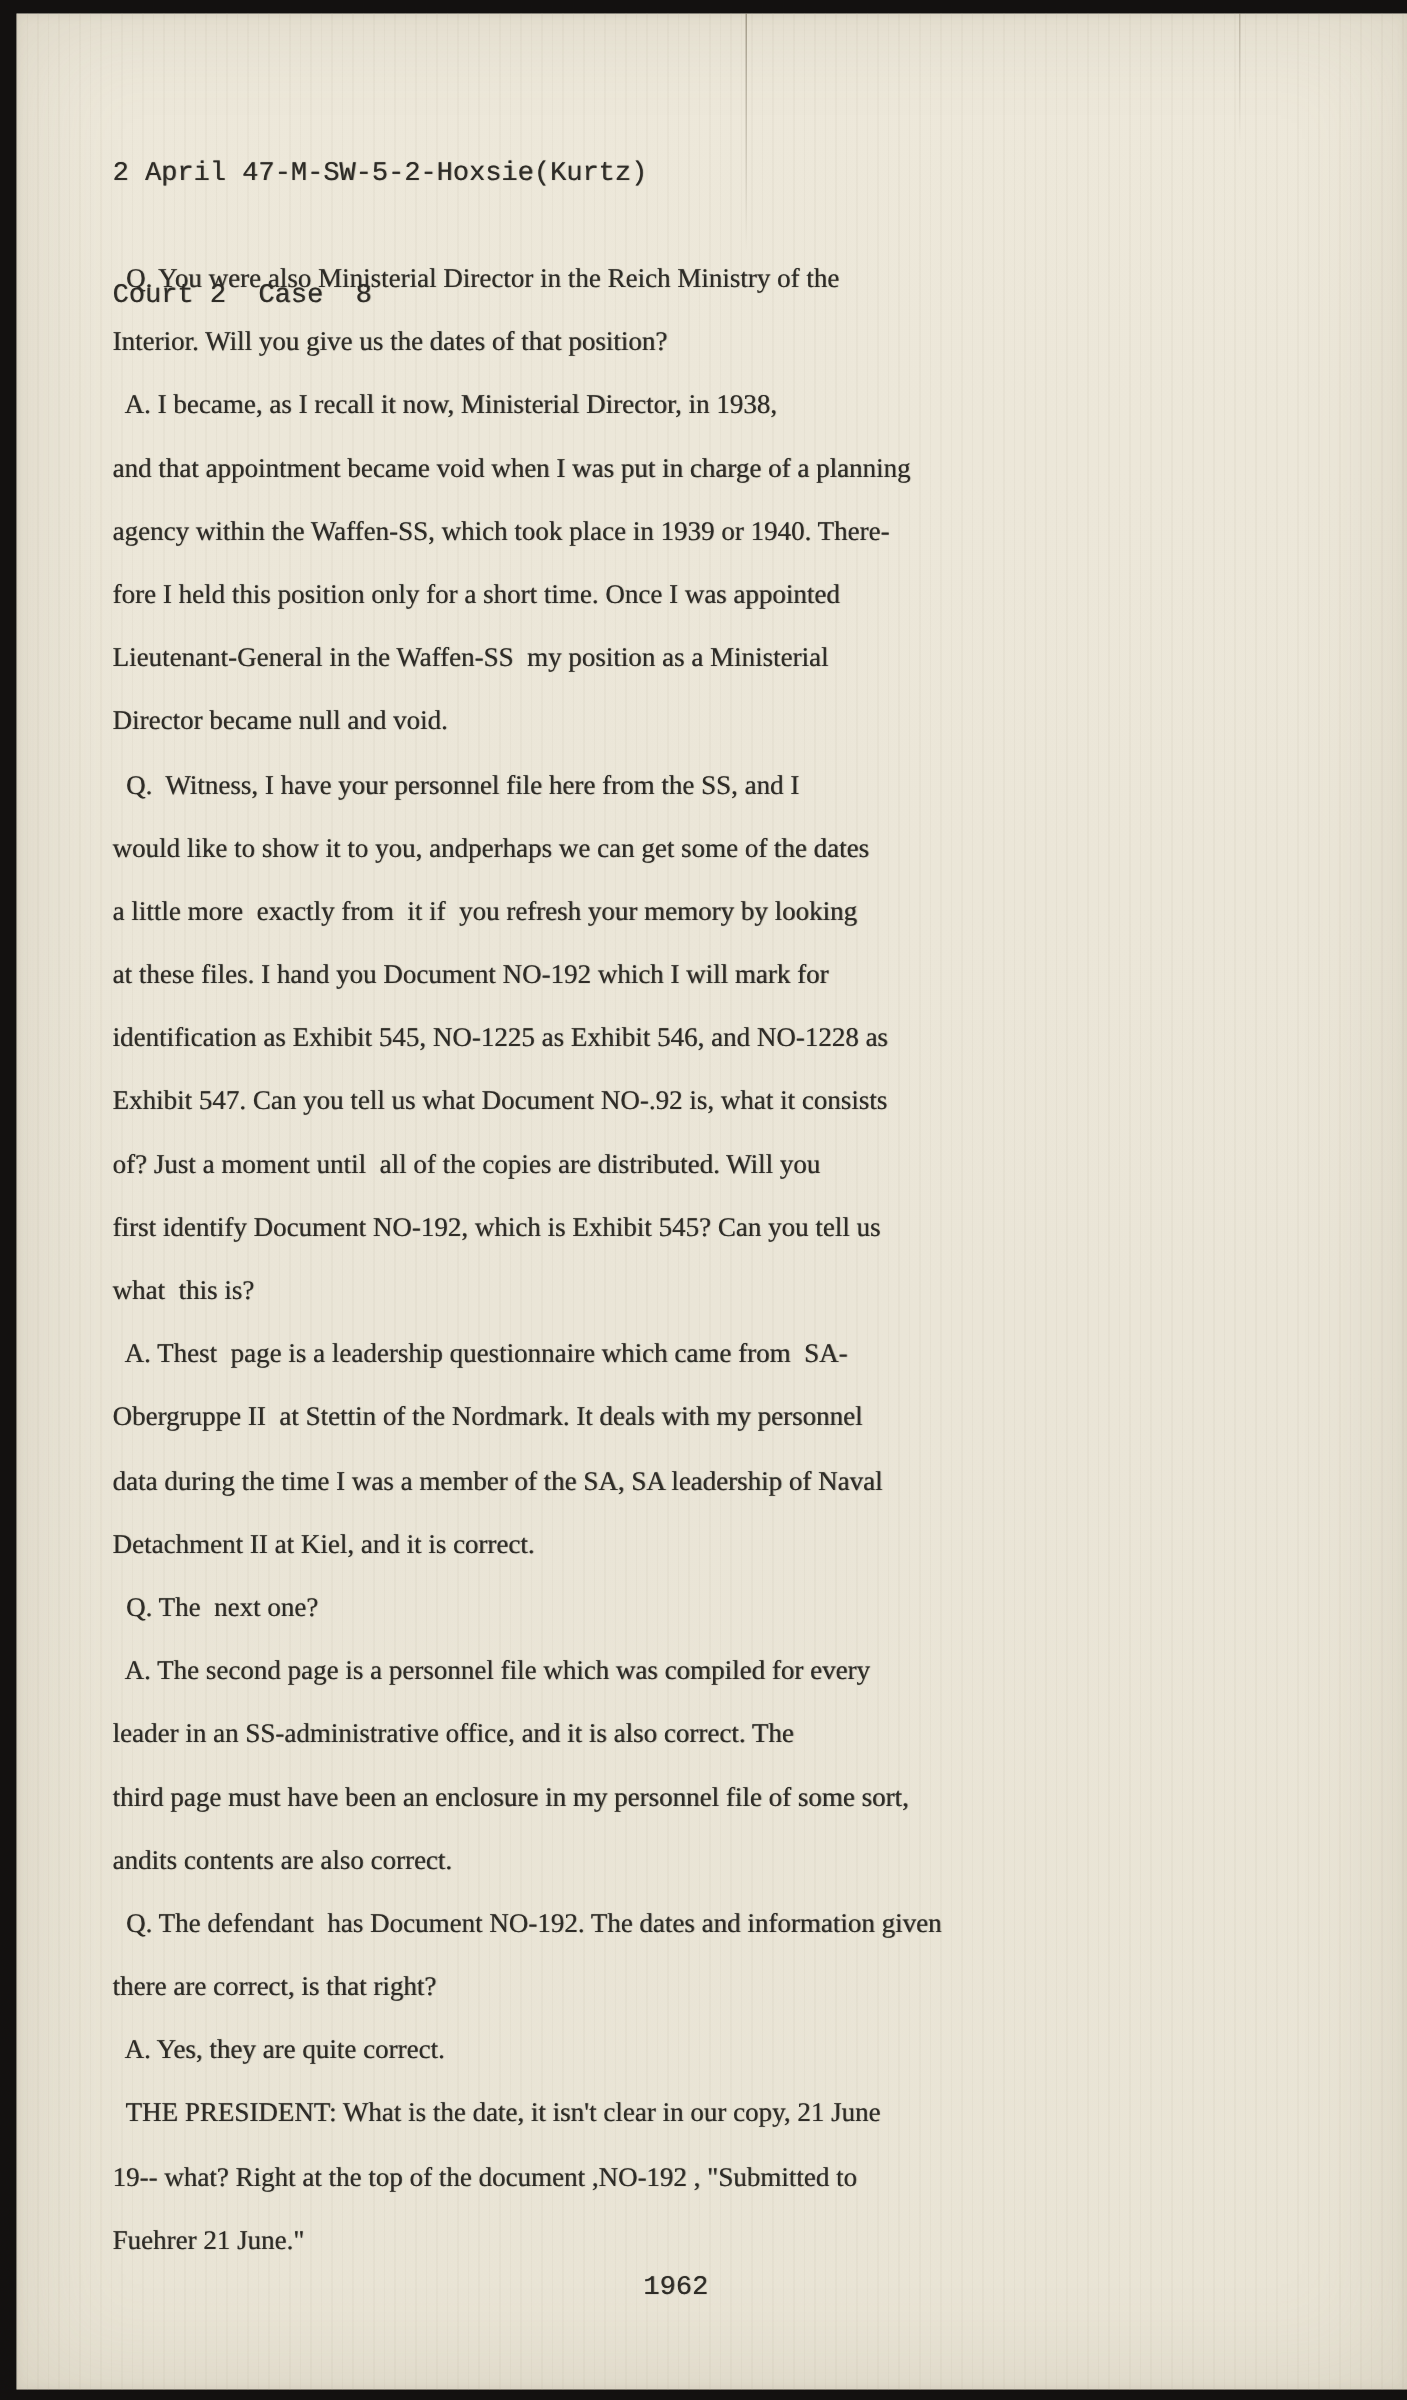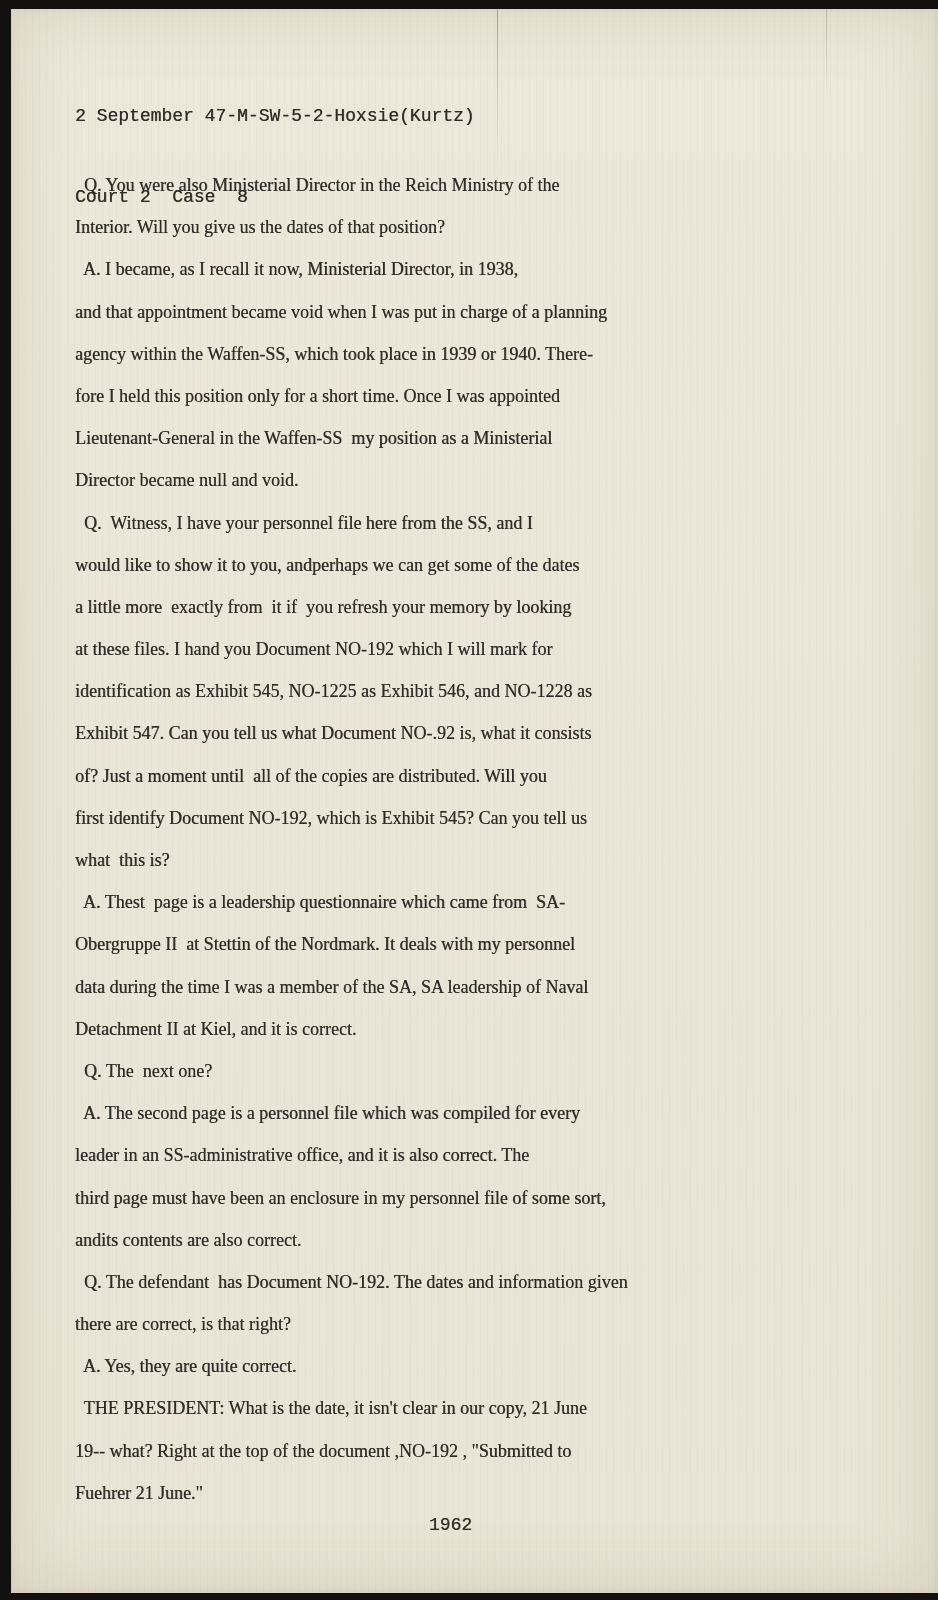--- a/index.html
+++ b/index.html
@@ -67,21 +67,21 @@
 </style>
 </head>
 <body>
 
 <div class="scan">
   <div class="paper">
     <div class="crease"></div>
     <div class="crease2"></div>
 
     <div class="header ink">
-      <div>2 September 47-M-SW-5-2-Hoxsie(Kurtz)</div>
+      <div>2 April 47-M-SW-5-2-Hoxsie(Kurtz)</div>
       <div>Court 2  Case  8</div>
     </div>
 
     <div class="body-block ink"><div class="line">  Q. You were also Ministerial Director in the Reich Ministry of the</div><div class="line">Interior. Will you give us the dates of that position?</div><div class="line">  A. I became, as I recall it now, Ministerial Director, in 1938,</div><div class="line">and that appointment became void when I was put in charge of a planning</div><div class="line">agency within the Waffen-SS, which took place in 1939 or 1940. There-</div><div class="line">fore I held this position only for a short time. Once I was appointed</div><div class="line">Lieutenant-General in the Waffen-SS  my position as a Ministerial</div><div class="line">Director became null and void.</div><div class="line">  Q.  Witness, I have your personnel file here from the SS, and I</div><div class="line">would like to show it to you, andperhaps we can get some of the dates</div><div class="line">a little more  exactly from  it if  you refresh your memory by looking</div><div class="line">at these files. I hand you Document NO-192 which I will mark for</div><div class="line">identification as Exhibit 545, NO-1225 as Exhibit 546, and NO-1228 as</div><div class="line">Exhibit 547. Can you tell us what Document NO-.92 is, what it consists</div><div class="line">of? Just a moment until  all of the copies are distributed. Will you</div><div class="line">first identify Document NO-192, which is Exhibit 545? Can you tell us</div><div class="line">what  this is?</div><div class="line">  A. Thest  page is a leadership questionnaire which came from  SA-</div><div class="line">Obergruppe II  at Stettin of the Nordmark. It deals with my personnel</div><div class="line">data during the time I was a member of the SA, SA leadership of Naval</div><div class="line">Detachment II at Kiel, and it is correct.</div><div class="line">  Q. The  next one?</div><div class="line">  A. The second page is a personnel file which was compiled for every</div><div class="line">leader in an SS-administrative office, and it is also correct. The</div><div class="line">third page must have been an enclosure in my personnel file of some sort,</div><div class="line">andits contents are also correct.</div><div class="line">  Q. The defendant  has Document NO-192. The dates and information given</div><div class="line">there are correct, is that right?</div><div class="line">  A. Yes, they are quite correct.</div><div class="line">  THE PRESIDENT: What is the date, it isn't clear in our copy, 21 June</div><div class="line">19-- what? Right at the top of the document ,NO-192 , "Submitted to</div><div class="line">Fuehrer 21 June."</div></div>
 
     <div class="page-number ink">1962</div>
   </div>
 </div>
 
 </body></html>

